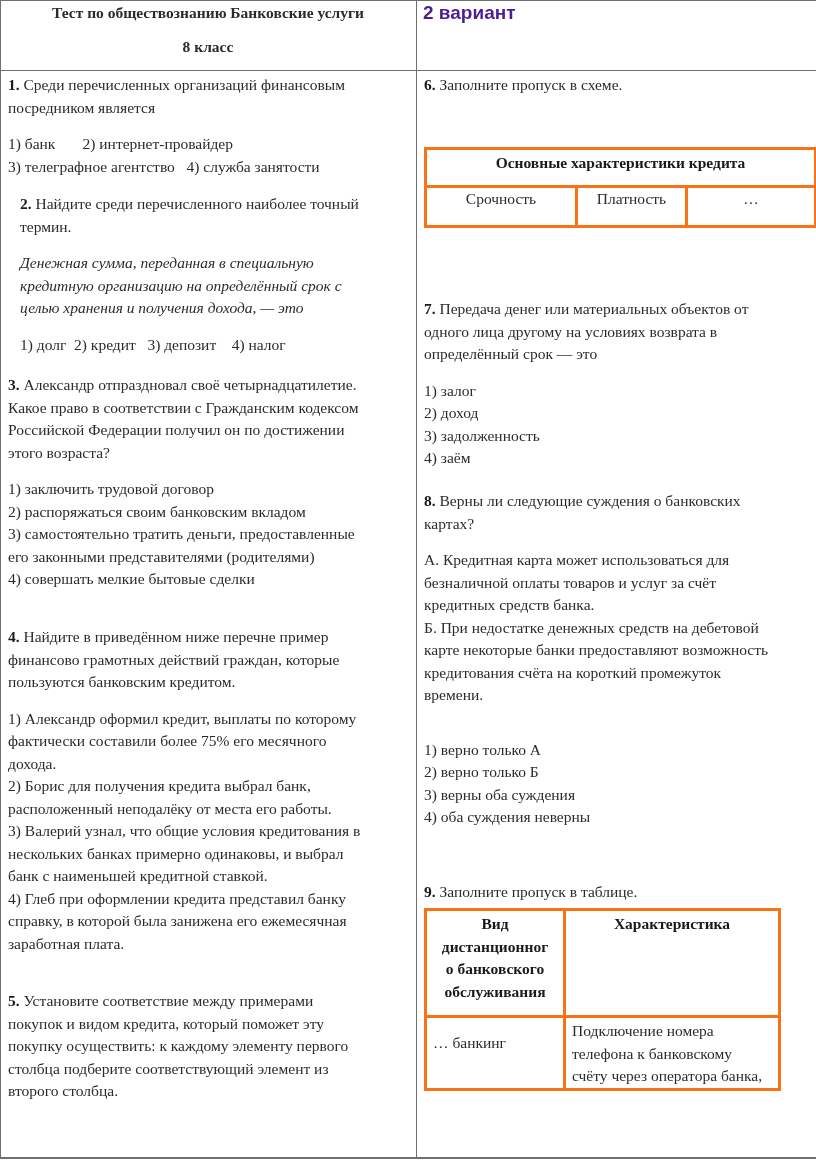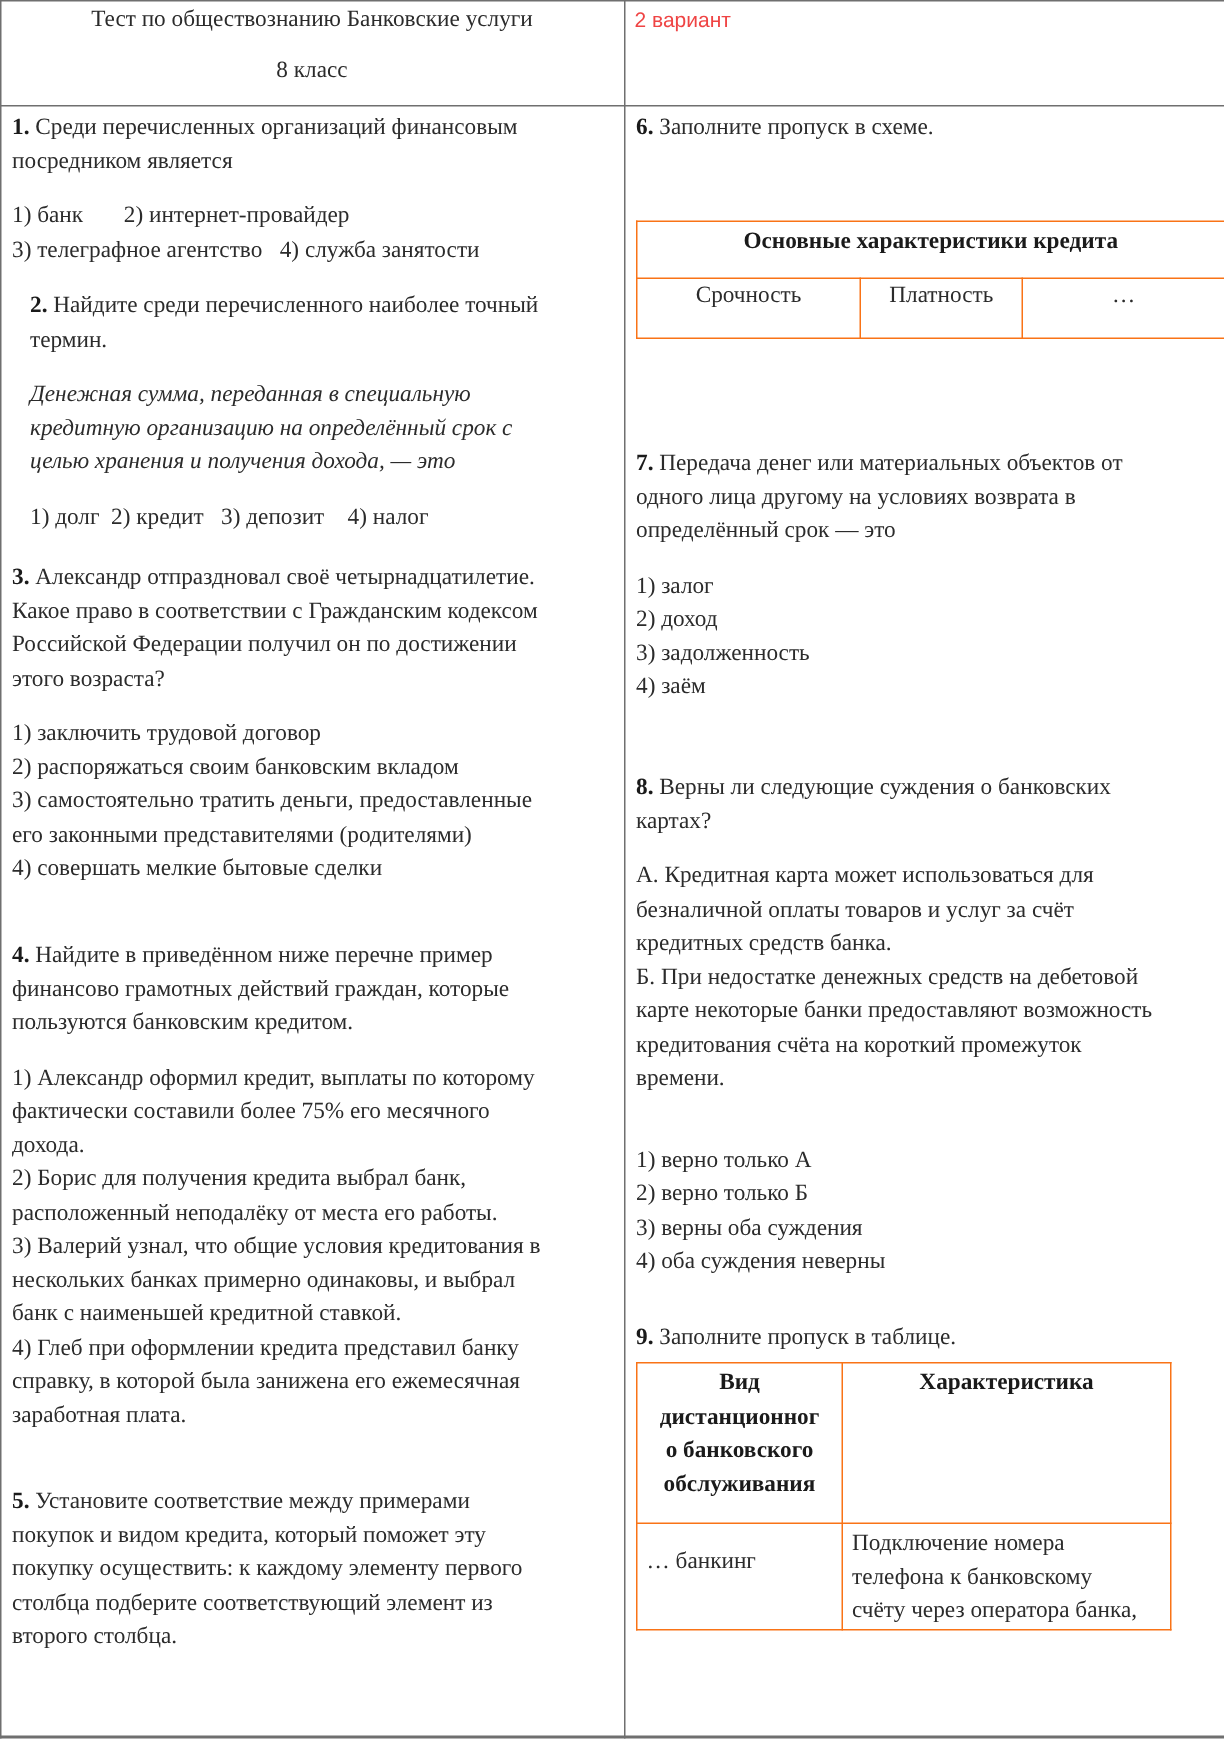--- a/index.html
+++ b/index.html
@@ -1,39 +1,39 @@
 <!DOCTYPE html>
 <html><head>
 <meta charset="utf-8">
 <style>
   html, body { margin:0; padding:0; background:#ffffff; }
   body { width:816px; height:1161px; position:relative; overflow:hidden;
          font-family:"Liberation Serif", "DejaVu Serif", serif; color:#2b2b2b; }
   .line { position:absolute; background:#6f6f6f; }
   .cell { position:absolute; font-size:15.5px; line-height:22.5px; }
-  .t { position:absolute; white-space:nowrap; font-size:15.5px; line-height:22.5px; }
+  .t { position:absolute; white-space:nowrap; font-size:15.5px; line-height:22.5px;font-weight:bold; }
   .b { font-weight:bold; color:#1a1a1a; }
   .i { font-style:italic; }
   .para { margin:0; }
   .inner { position:absolute; border-collapse:collapse; font-size:15.5px; }
-  .inner td { border:1px solid #f97316; vertical-align:top; padding:0 6px; line-height:22.5px;margin-left:35px; }
+  .inner td { border:3px solid #f97316; vertical-align:top; padding:0 6px; line-height:22.5px;margin-left:35px; }
   .center { text-align:center; }
 </style>
 </head>
 <body>
 
 <div class="line" style="left:0;top:0;width:816px;height:1px;"></div>
 <div class="line" style="left:0;top:0;width:1px;height:1159px;"></div>
 <div class="line" style="left:416px;top:0;width:1px;height:1159px;"></div>
 <div class="line" style="left:0;top:70px;width:816px;height:1px;"></div>
 <div class="line" style="left:0;top:1157px;width:816px;height:2px;"></div>
 
 <div class="t" style="left:0;width:416px;top:2px;text-align:center;">Тест по обществознанию Банковские услуги</div>
 <div class="t" style="left:0;width:416px;top:36px;text-align:center;">8 класс</div>
-<div class="t" style="left:423px;top:2px;font-family:'Liberation Sans', sans-serif;font-size:14px;color:#ef4444;">2 вариант</div>
+<div class="t" style="left:423px;top:2px;font-family:'Liberation Sans', sans-serif;font-size:19px;color:#4c1d95;">2 вариант</div>
 
 <div class="cell" style="left:8px;top:74px;width:405px;">
   <div class="para"><span class="b">1.</span> <span>Среди перечисленных организаций финансовым</span></div>
   <div class="para">посредником является</div>
   <div style="height:14px"></div>
   <div class="para" style="white-space:pre">1) банк       2) интернет-провайдер</div>
   <div class="para" style="white-space:pre">3) телеграфное агентство   4) служба занятости</div>
 </div>
 
 <div class="cell" style="left:20px;top:193px;width:405px;">
@@ -107,21 +107,21 @@
   <div class="para"><span class="b">7.</span> <span>Передача денег или материальных объектов от</span></div>
   <div class="para">одного лица другому на условиях возврата в</div>
   <div class="para">определённый срок — это</div>
   <div style="height:14px"></div>
   <div class="para">1) залог</div>
   <div class="para">2) доход</div>
   <div class="para">3) задолженность</div>
   <div class="para">4) заём</div>
 </div>
 
-<div class="cell" style="left:424px;top:514px;width:392px;">
+<div class="cell" style="left:424px;top:490px;width:392px;">
   <div class="para"><span class="b">8.</span> <span>Верны ли следующие суждения о банковских</span></div>
   <div class="para">картах?</div>
   <div style="height:14px"></div>
   <div class="para">А. Кредитная карта может использоваться для</div>
   <div class="para">безналичной оплаты товаров и услуг за счёт</div>
   <div class="para">кредитных средств банка.</div>
   <div class="para">Б. При недостатке денежных средств на дебетовой</div>
   <div class="para" style="white-space:nowrap">карте некоторые банки предоставляют возможность</div>
   <div class="para">кредитования счёта на короткий промежуток</div>
   <div class="para">времени.</div>

